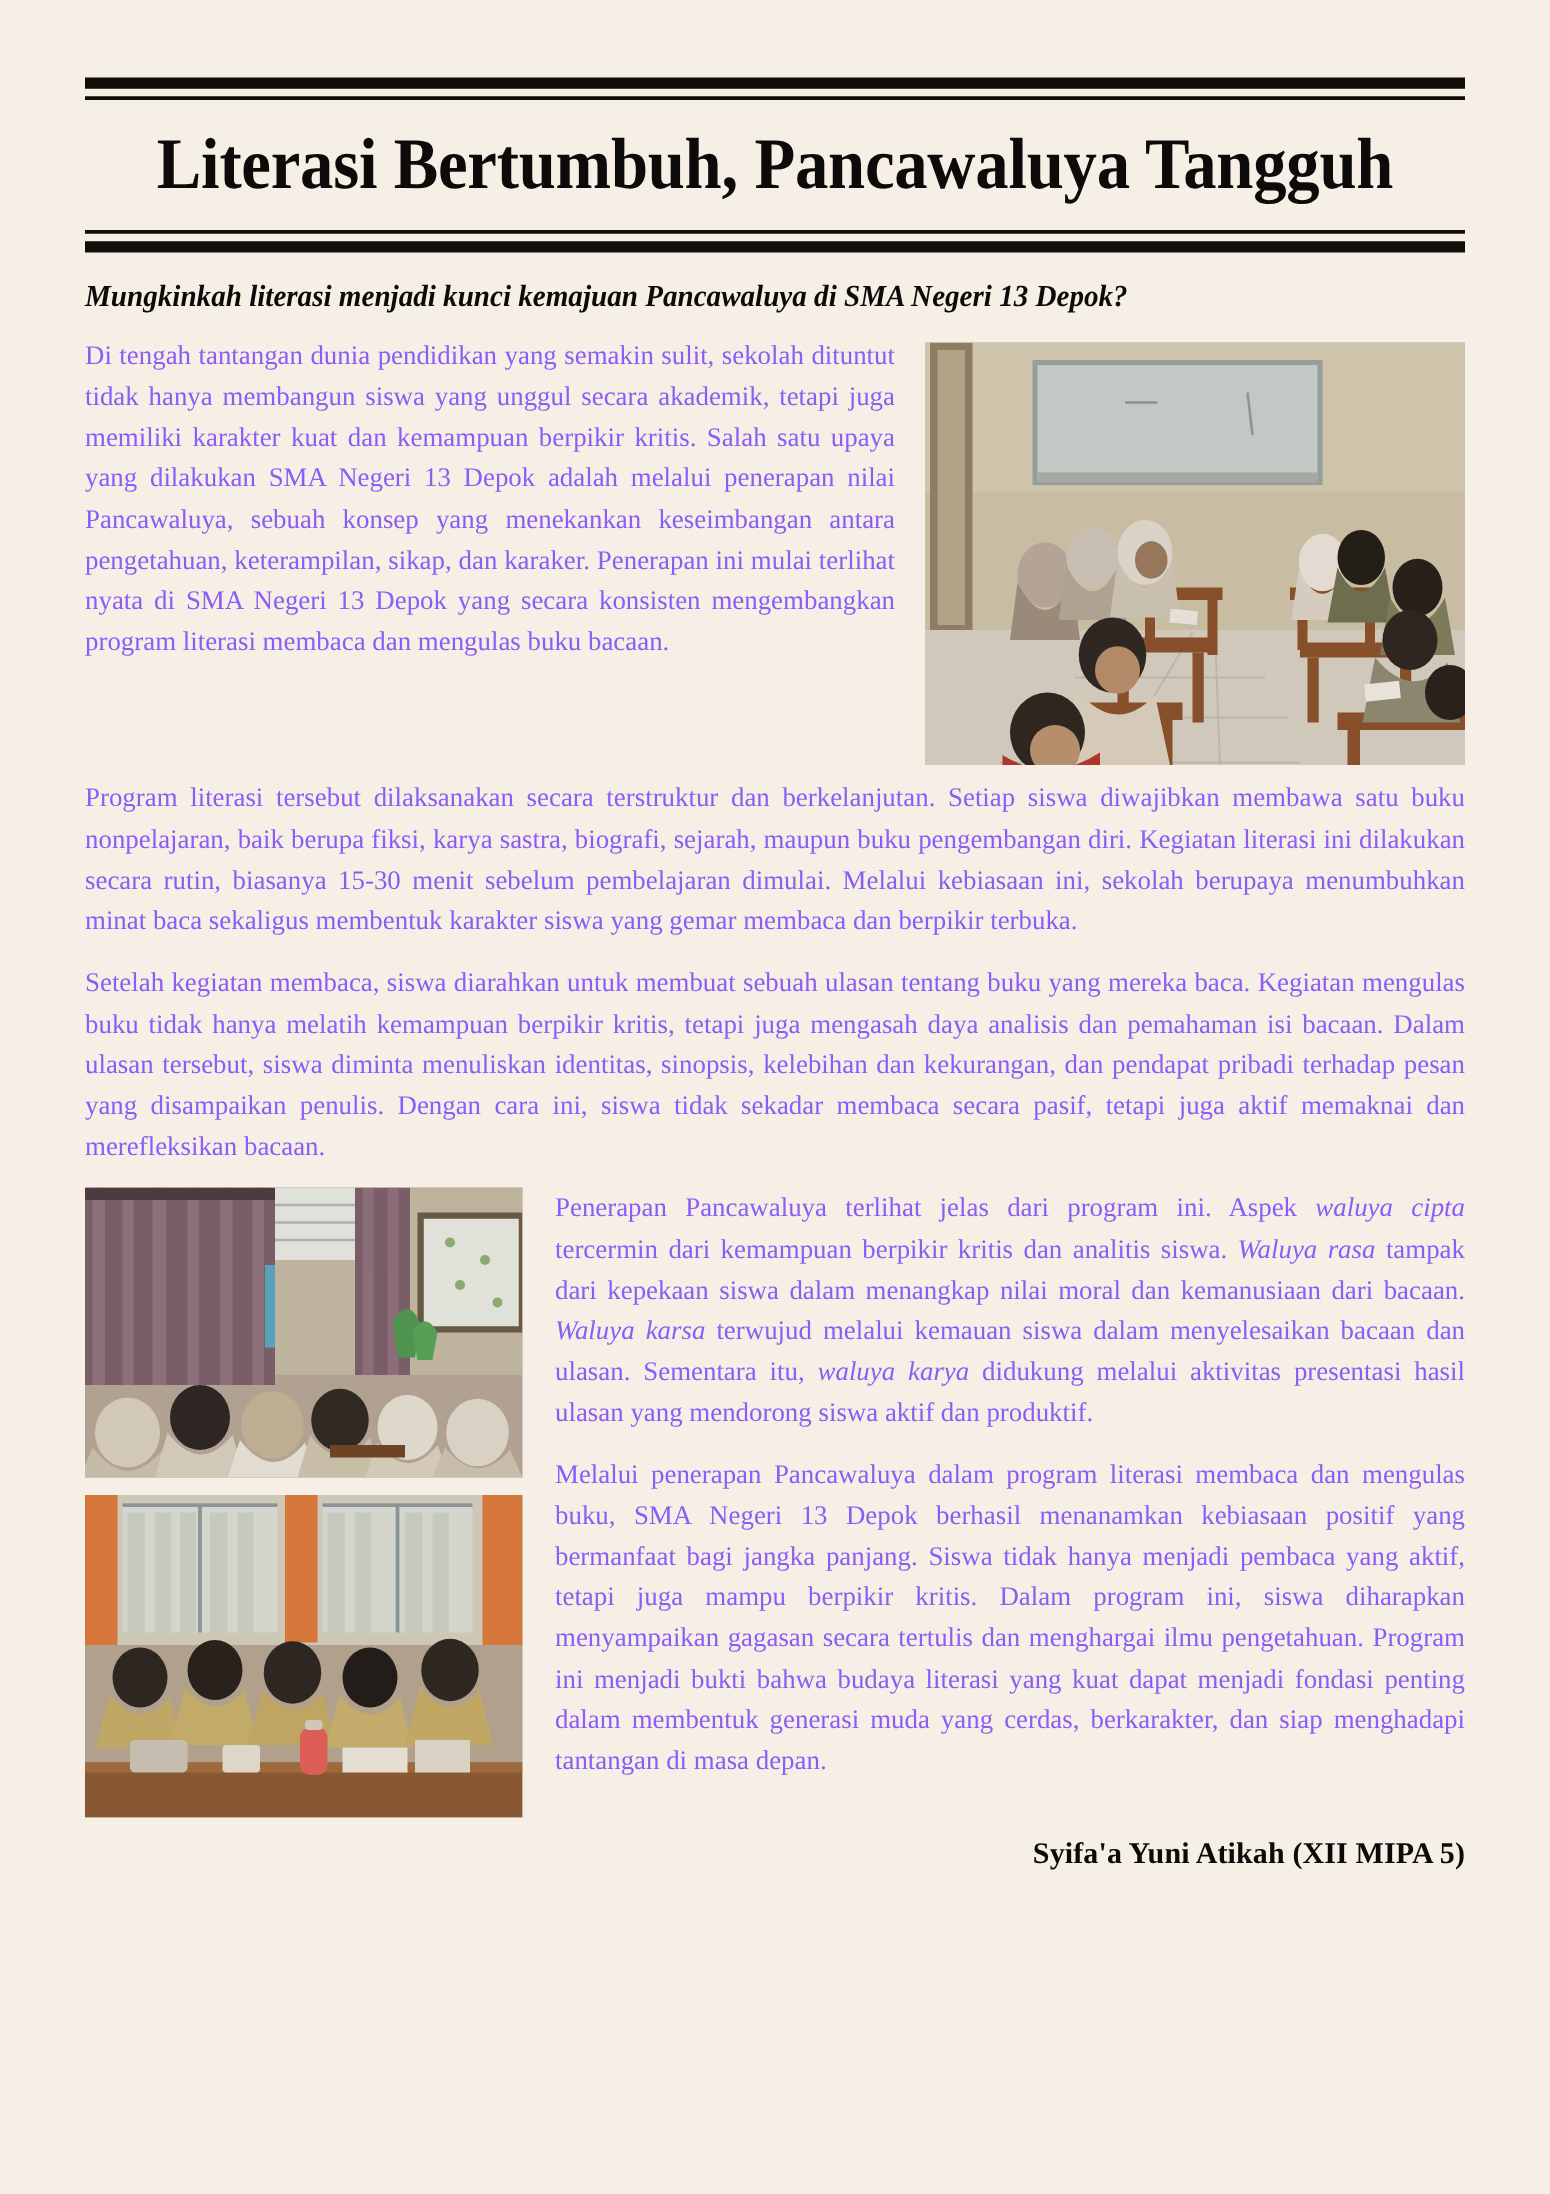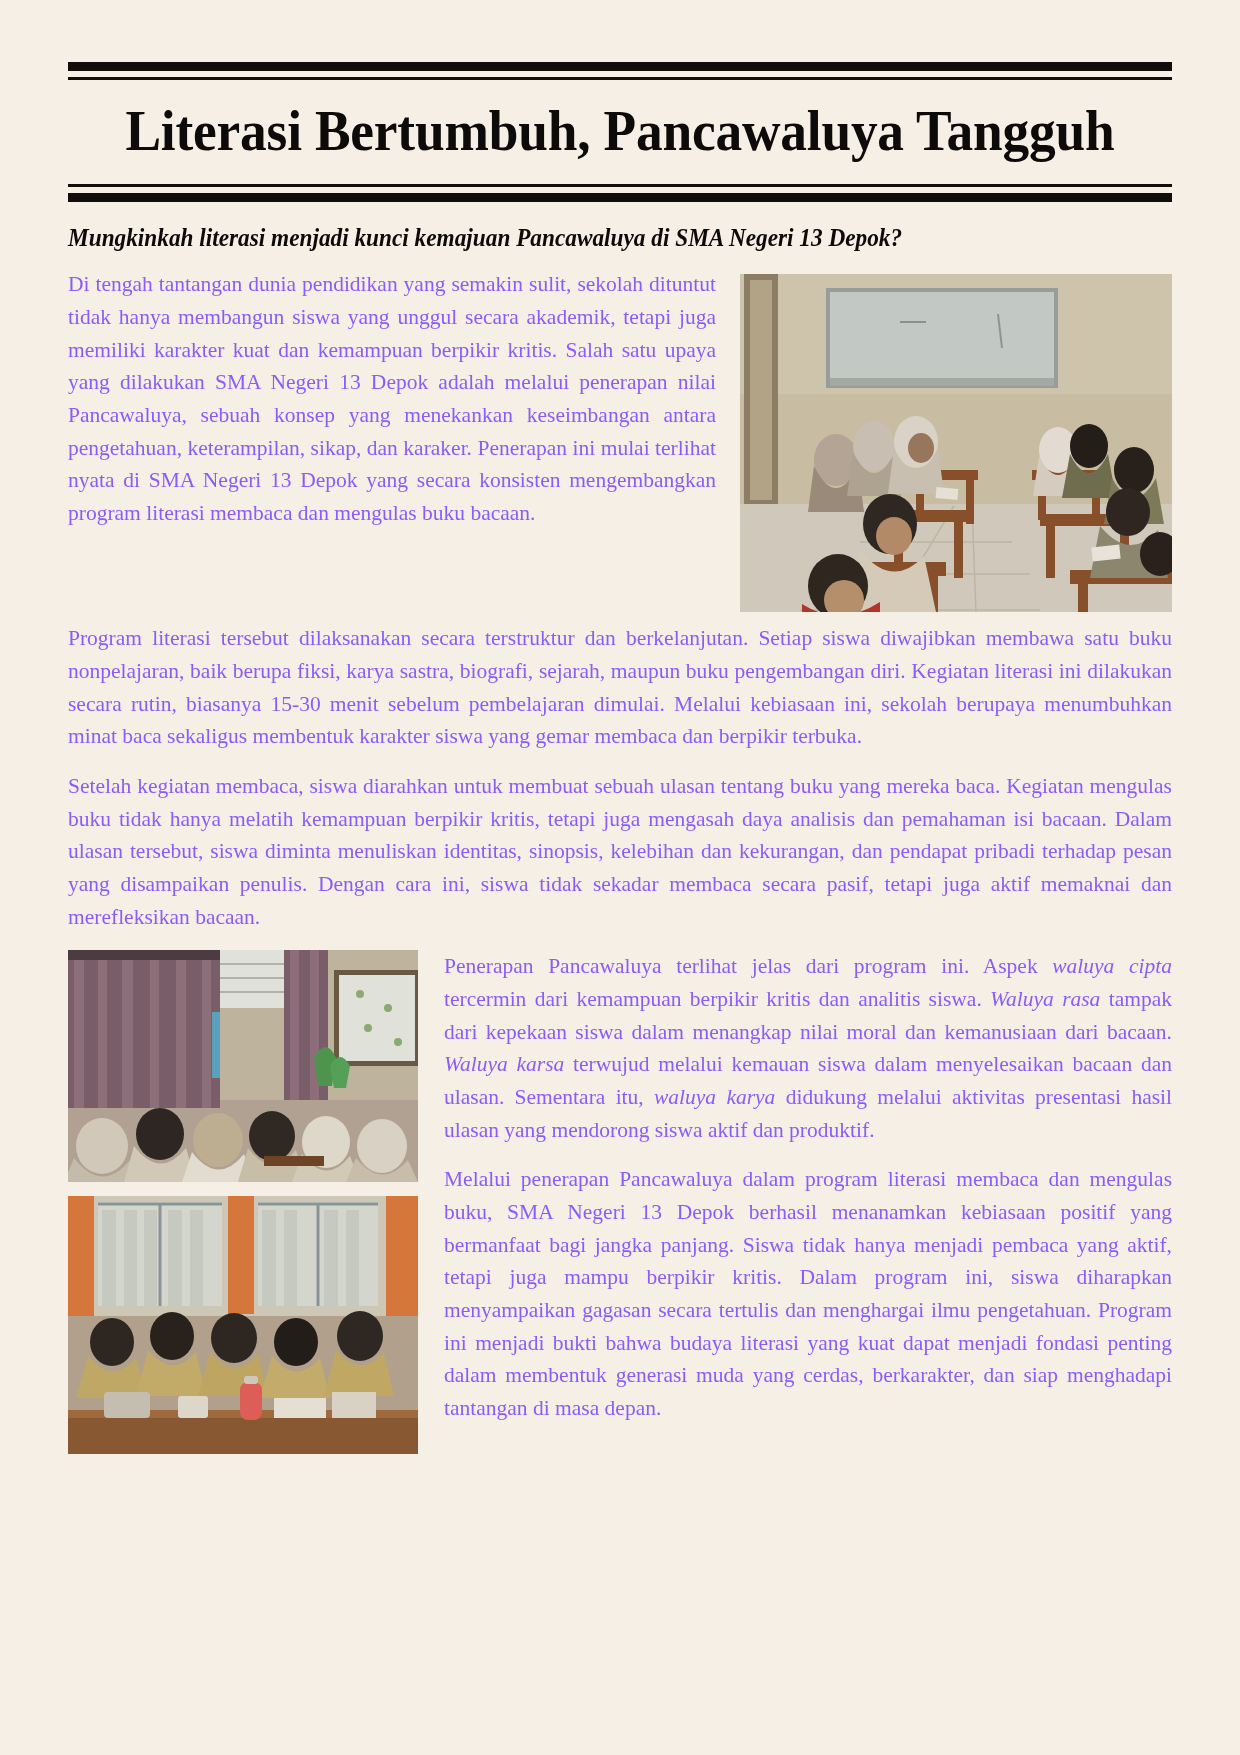--- a/index.html
+++ b/index.html
@@ -374,14 +374,15 @@
     </div>
 
     <div class="sec2-right">
       <p class="body-text"><span>Penerapan Pancawaluya terlihat jelas dari program ini. Aspek </span><em class="term">waluya cipta</em><span> tercermin dari kemampuan berpikir kritis dan analitis siswa. </span><em class="term">Waluya rasa</em><span> tampak dari kepekaan siswa dalam menangkap nilai moral dan kemanusiaan dari bacaan. </span><em class="term">Waluya karsa</em><span> terwujud melalui kemauan siswa dalam menyelesaikan bacaan dan ulasan. Sementara itu, </span><em class="term">waluya karya</em><span> didukung melalui aktivitas presentasi hasil ulasan yang mendorong siswa aktif dan produktif.</span></p>
 
       <p class="body-text">Melalui penerapan Pancawaluya dalam program literasi membaca dan mengulas buku, SMA Negeri 13 Depok berhasil menanamkan kebiasaan positif yang bermanfaat bagi jangka panjang. Siswa tidak hanya menjadi pembaca yang aktif, tetapi juga mampu berpikir kritis. Dalam program ini, siswa diharapkan menyampaikan gagasan secara tertulis dan menghargai ilmu pengetahuan. Program ini menjadi bukti bahwa budaya literasi yang kuat dapat menjadi fondasi penting dalam membentuk generasi muda yang cerdas, berkarakter, dan siap menghadapi tantangan di masa depan.</p>
     </div>
 
   </div>
 
+  <div class="byline">Syifa'a Yuni Atikah (XII MIPA 5)</div>
 
 </div>
 
 </body></html>

